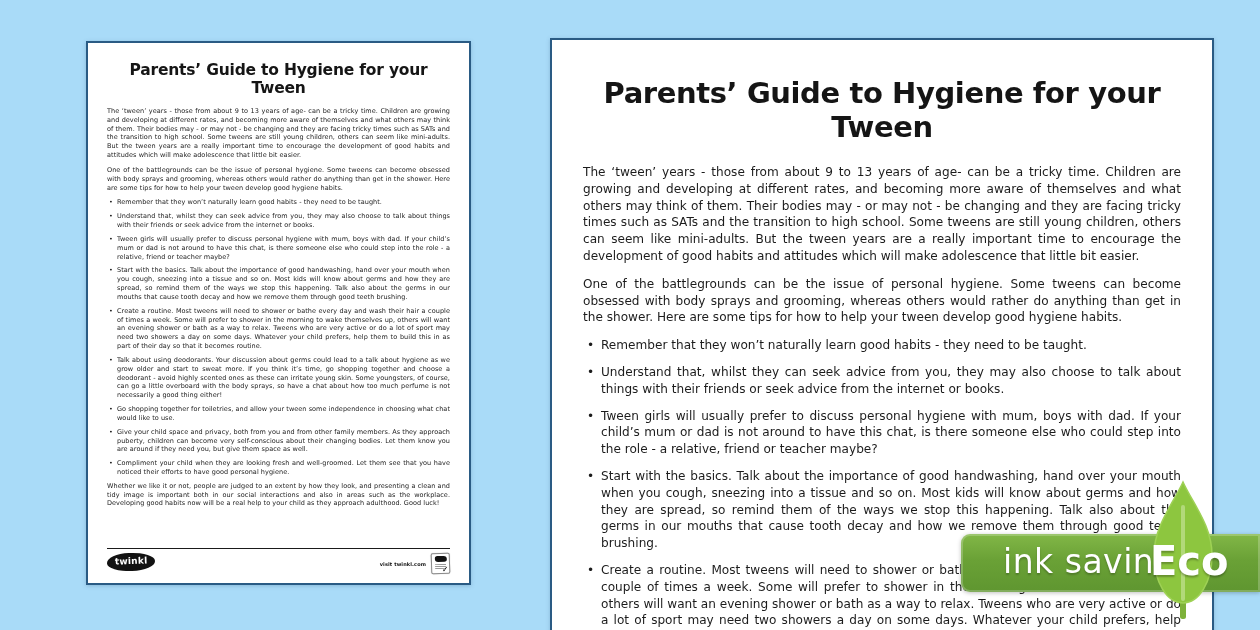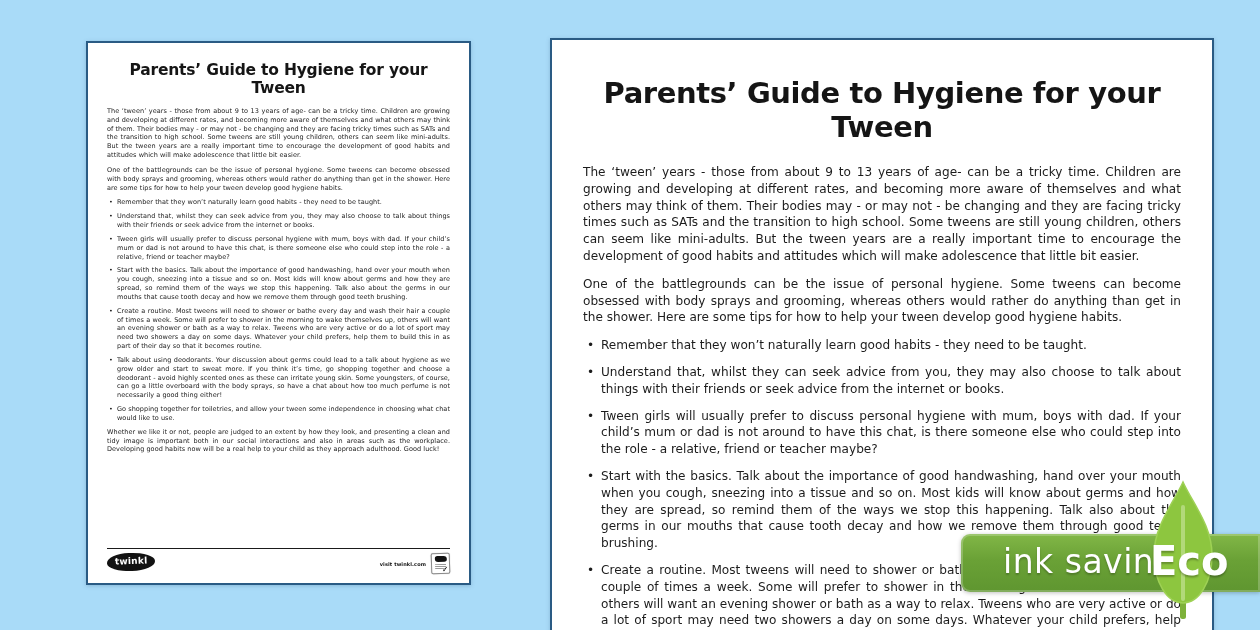--- a/index.html
+++ b/index.html
@@ -103,20 +103,22 @@
     <p>The ‘tween’ years - those from about 9 to 13 years of age- can be a tricky time. Children are growing and developing at different rates, and becoming more aware of themselves and what others may think of them. Their bodies may - or may not - be changing and they are facing tricky times such as SATs and the transition to high school. Some tweens are still young children, others can seem like mini-adults. But the tween years are a really important time to encourage the development of good habits and attitudes which will make adolescence that little bit easier.</p>
     <p>One of the battlegrounds can be the issue of personal hygiene. Some tweens can become obsessed with body sprays and grooming, whereas others would rather do anything than get in the shower. Here are some tips for how to help your tween develop good hygiene habits.</p>
     <ul>
       <li>Remember that they won’t naturally learn good habits - they need to be taught.</li>
       <li>Understand that, whilst they can seek advice from you, they may also choose to talk about things with their friends or seek advice from the internet or books.</li>
       <li>Tween girls will usually prefer to discuss personal hygiene with mum, boys with dad. If your child’s mum or dad is not around to have this chat, is there someone else who could step into the role - a relative, friend or teacher maybe?</li>
       <li>Start with the basics. Talk about the importance of good handwashing, hand over your mouth when you cough, sneezing into a tissue and so on. Most kids will know about germs and how they are spread, so remind them of the ways we stop this happening. Talk also about the germs in our mouths that cause tooth decay and how we remove them through good teeth brushing.</li>
       <li>Create a routine. Most tweens will need to shower or bathe every day and wash their hair a couple of times a week. Some will prefer to shower in the morning to wake themselves up, others will want an evening shower or bath as a way to relax. Tweens who are very active or do a lot of sport may need two showers a day on some days. Whatever your child prefers, help them to build this in as part of their day so that it becomes routine.</li>
       <li>Talk about using deodorants. Your discussion about germs could lead to a talk about hygiene as we grow older and start to sweat more. If you think it’s time, go shopping together and choose a deodorant - avoid highly scented ones as these can irritate young skin. Some youngsters, of course, can go a little overboard with the body sprays, so have a chat about how too much perfume is not necessarily a good thing either!</li>
       <li>Go shopping together for toiletries, and allow your tween some independence in choosing what chat would like to use.</li>
+      <li>Give your child space and privacy, both from you and from other family members. As they approach puberty, children can become very self-conscious about their changing bodies. Let them know you are around if they need you, but give them space as well.</li>
+      <li>Compliment your child when they are looking fresh and well-groomed. Let them see that you have noticed their efforts to have good personal hygiene.</li>
     </ul>
     <p>Whether we like it or not, people are judged to an extent by how they look, and presenting a clean and tidy image is important both in our social interactions and also in areas such as the workplace. Developing good habits now will be a real help to your child as they approach adulthood. Good luck!</p>
   </div>
   <footer class="page-footer">
     <div class="footer-rule"></div>
     <div class="footer-row">
       <span class="twinkl-logo">twinkl</span>
       <span class="footer-right">
         <span class="visit-text">visit twinkl.com</span>
         <span class="stamp">

